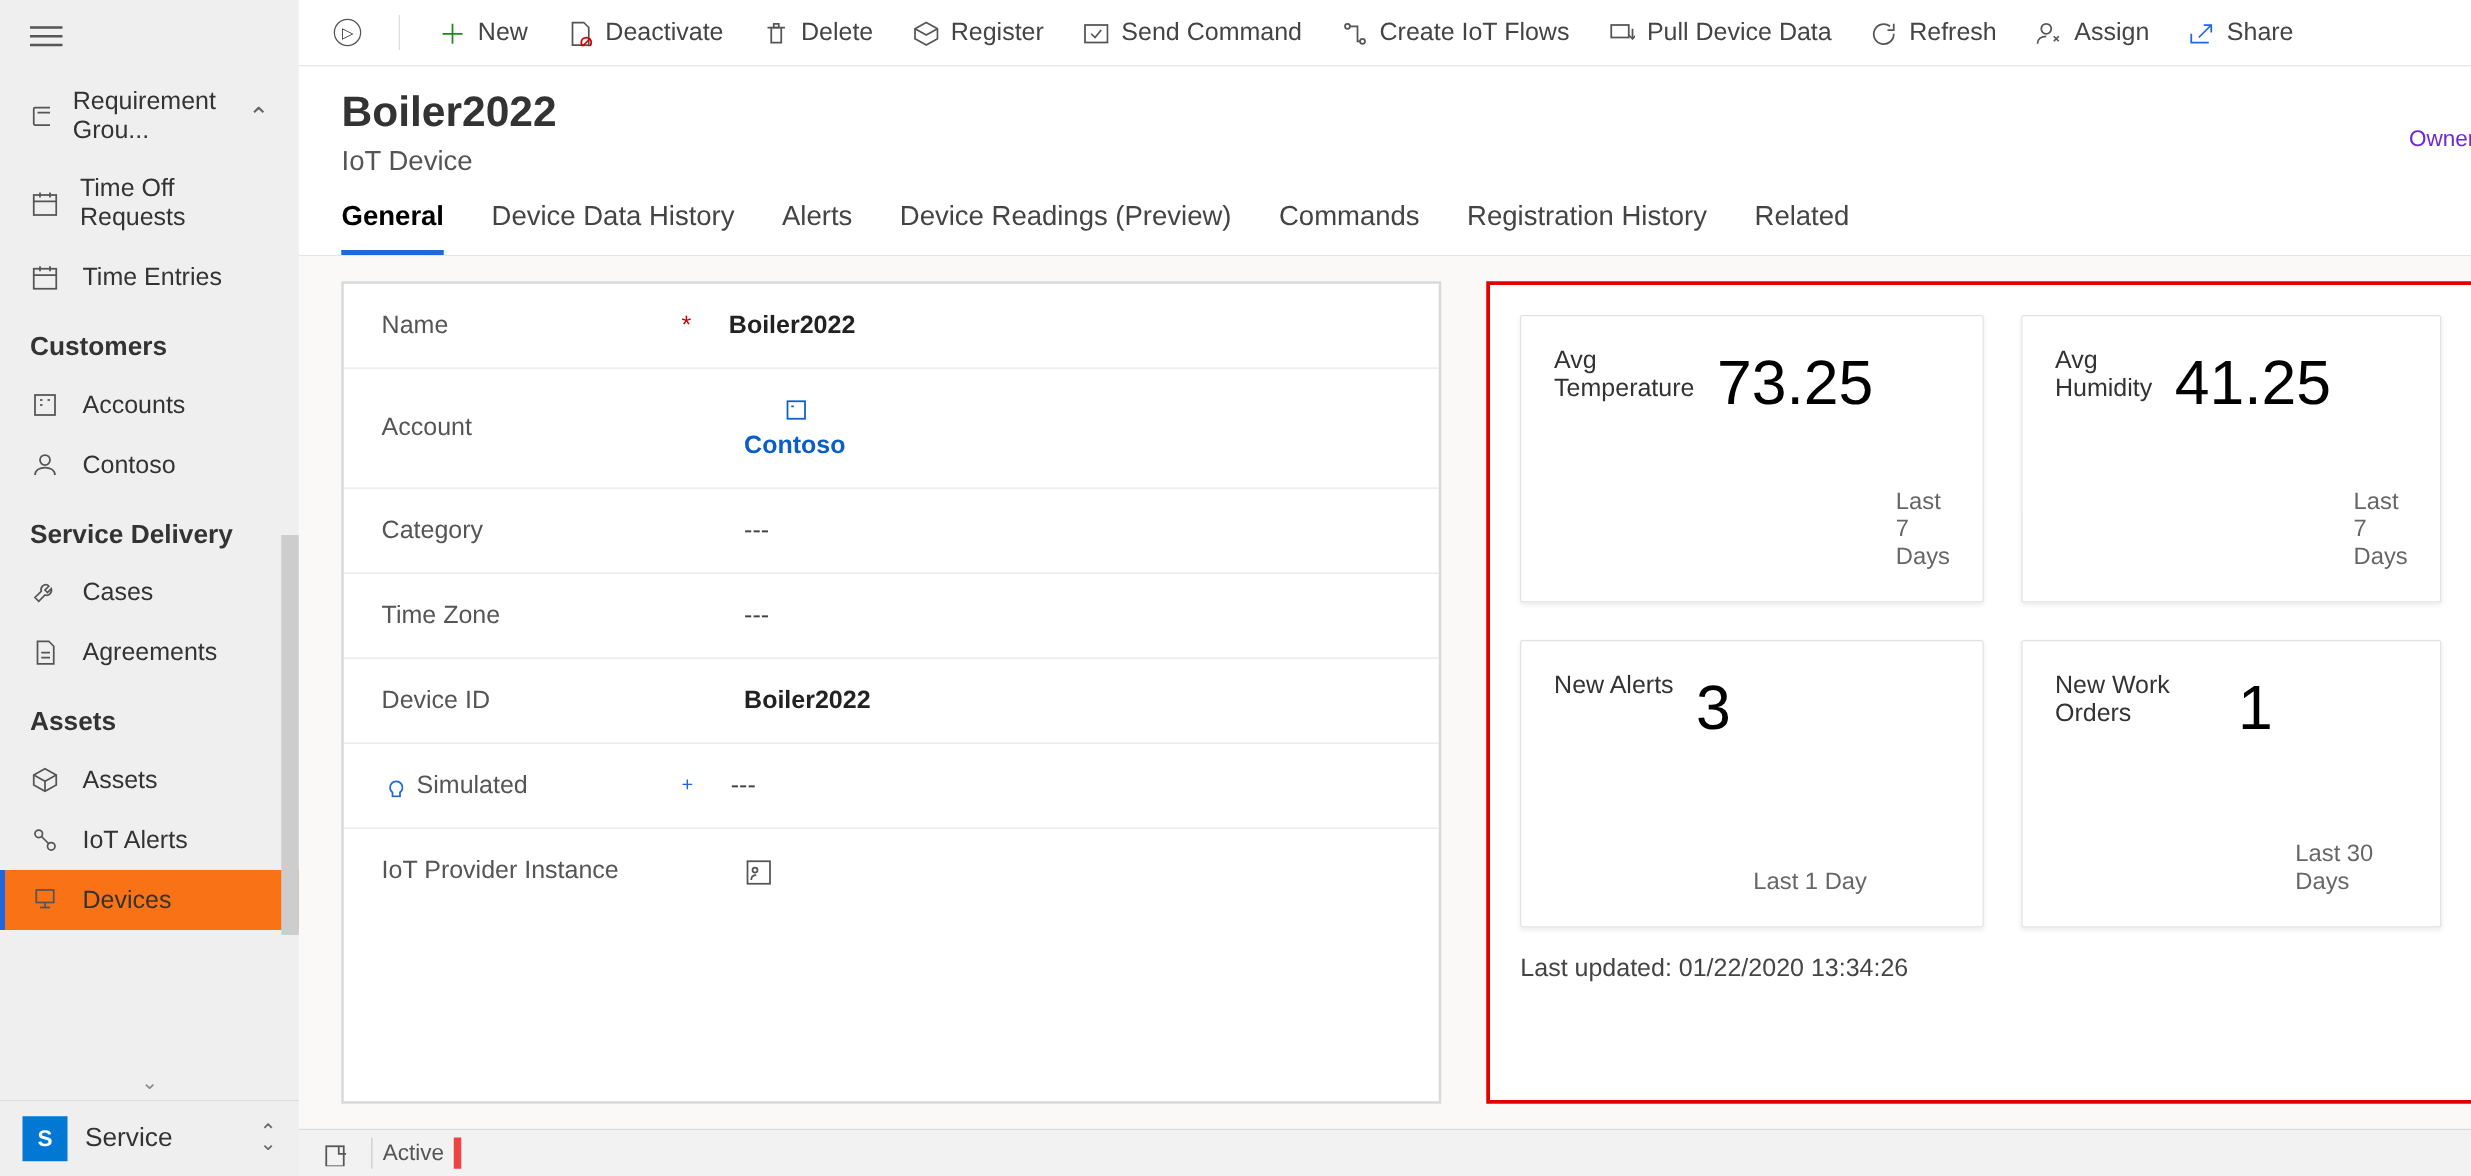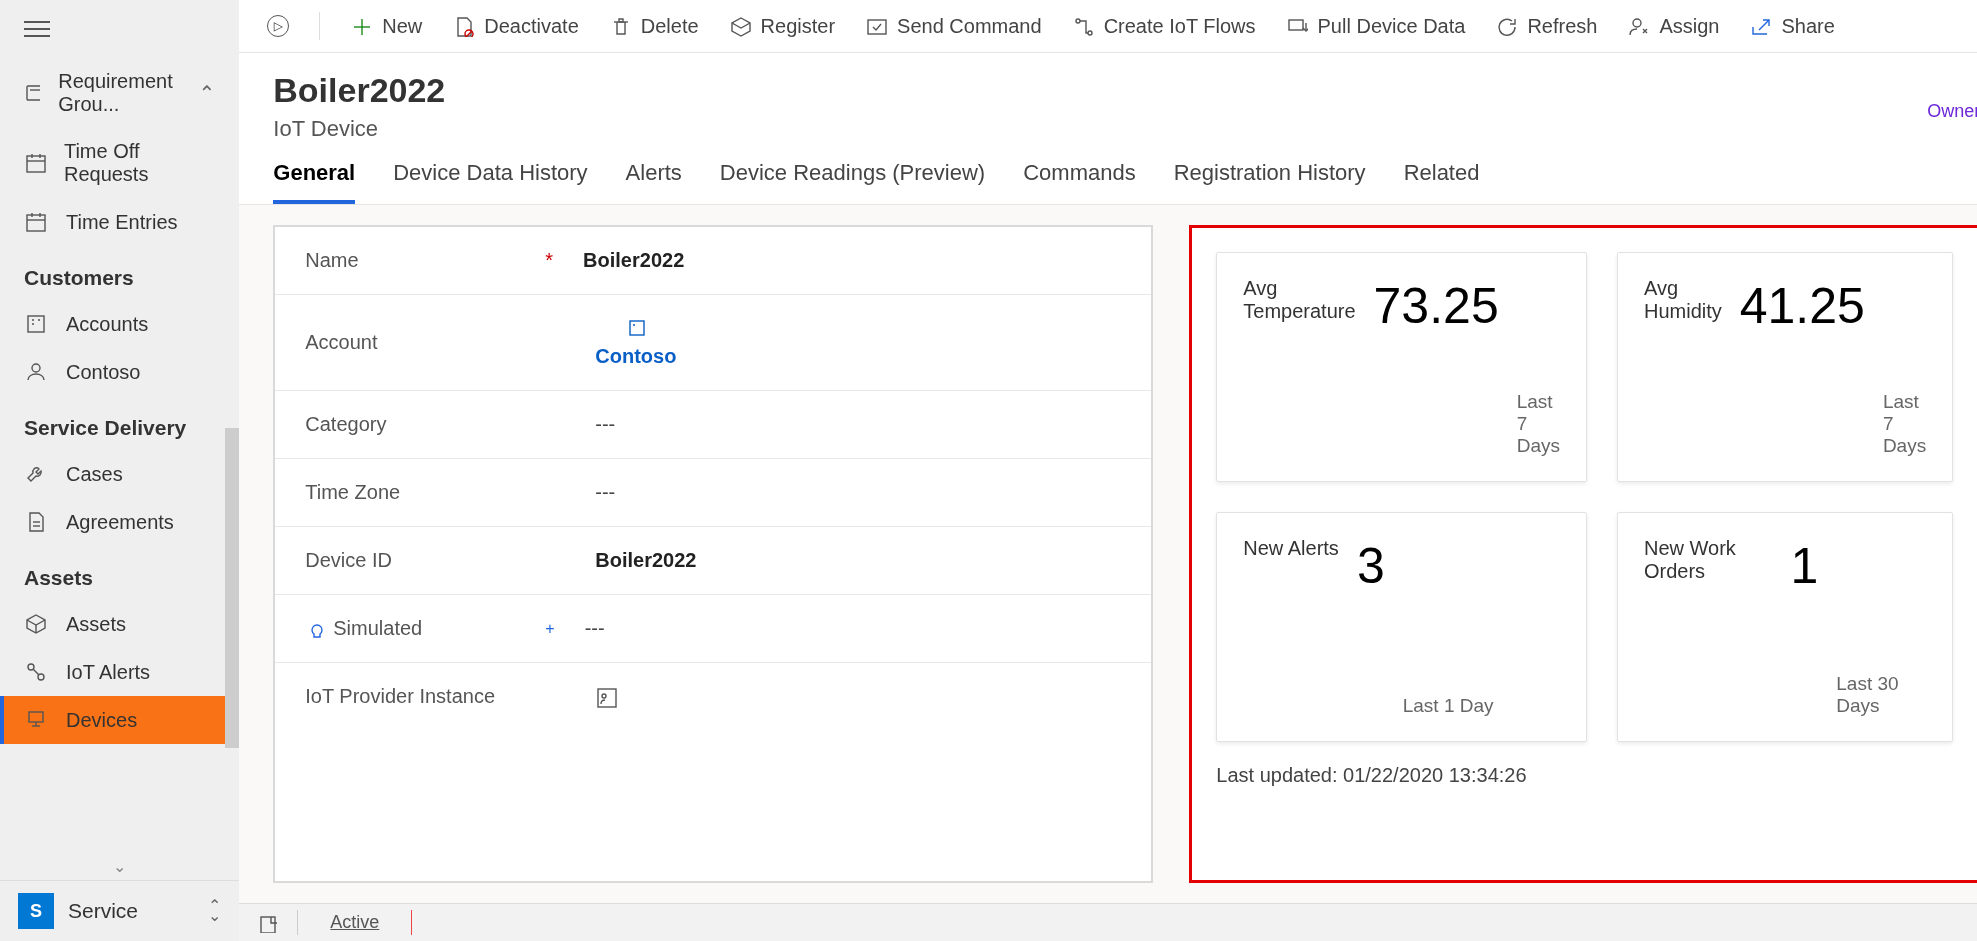--- a/index.html
+++ b/index.html
@@ -50,21 +50,21 @@
 
   .panel-right { flex: 0 0 740px; border: 3px solid #e30000; background:#fff; padding: 24px; }
   .cards { display:grid; grid-template-columns: 1fr 1fr; gap: 30px; }
   .card { border:1px solid #e2e2e2; border-radius:2px; padding: 24px 26px; box-shadow: 0 2px 4px rgba(0,0,0,0.08); display:flex; flex-direction:row; gap:18px; min-height:230px; }
   .card-title { font-size: 20px; color:#333; }
   .card-value { font-size: 50px; font-weight:400; text-align:center; color:#000; }
   .card-sub { font-size: 19px; color:#666; margin-top:auto; }
   .updated { margin-top: 22px; font-size: 20px; color:#444; }
 
   .statusbar { height: 38px; background:#f2f2f2; border-top:1px solid #ddd; display:flex; align-items:center; padding:0 18px; gap:20px; color:#555; font-size:18px; }
-  .status-pill { padding: 2px 32px; border-left:1px solid #ccc; border-right:1px solid #ef4444;text-decoration:underline; }
+  .status-pill { padding: 2px 8px; border-left:1px solid #ccc; border-right:6px solid #ef4444; }
 
   svg { width: 24px; height: 24px; stroke:#555; fill:none; stroke-width:1.4; }
   .cmd svg { width:22px; height:22px; }
 </style>
 </head>
 <body>
 
 <div class="app">
 
   <div class="sidebar">

